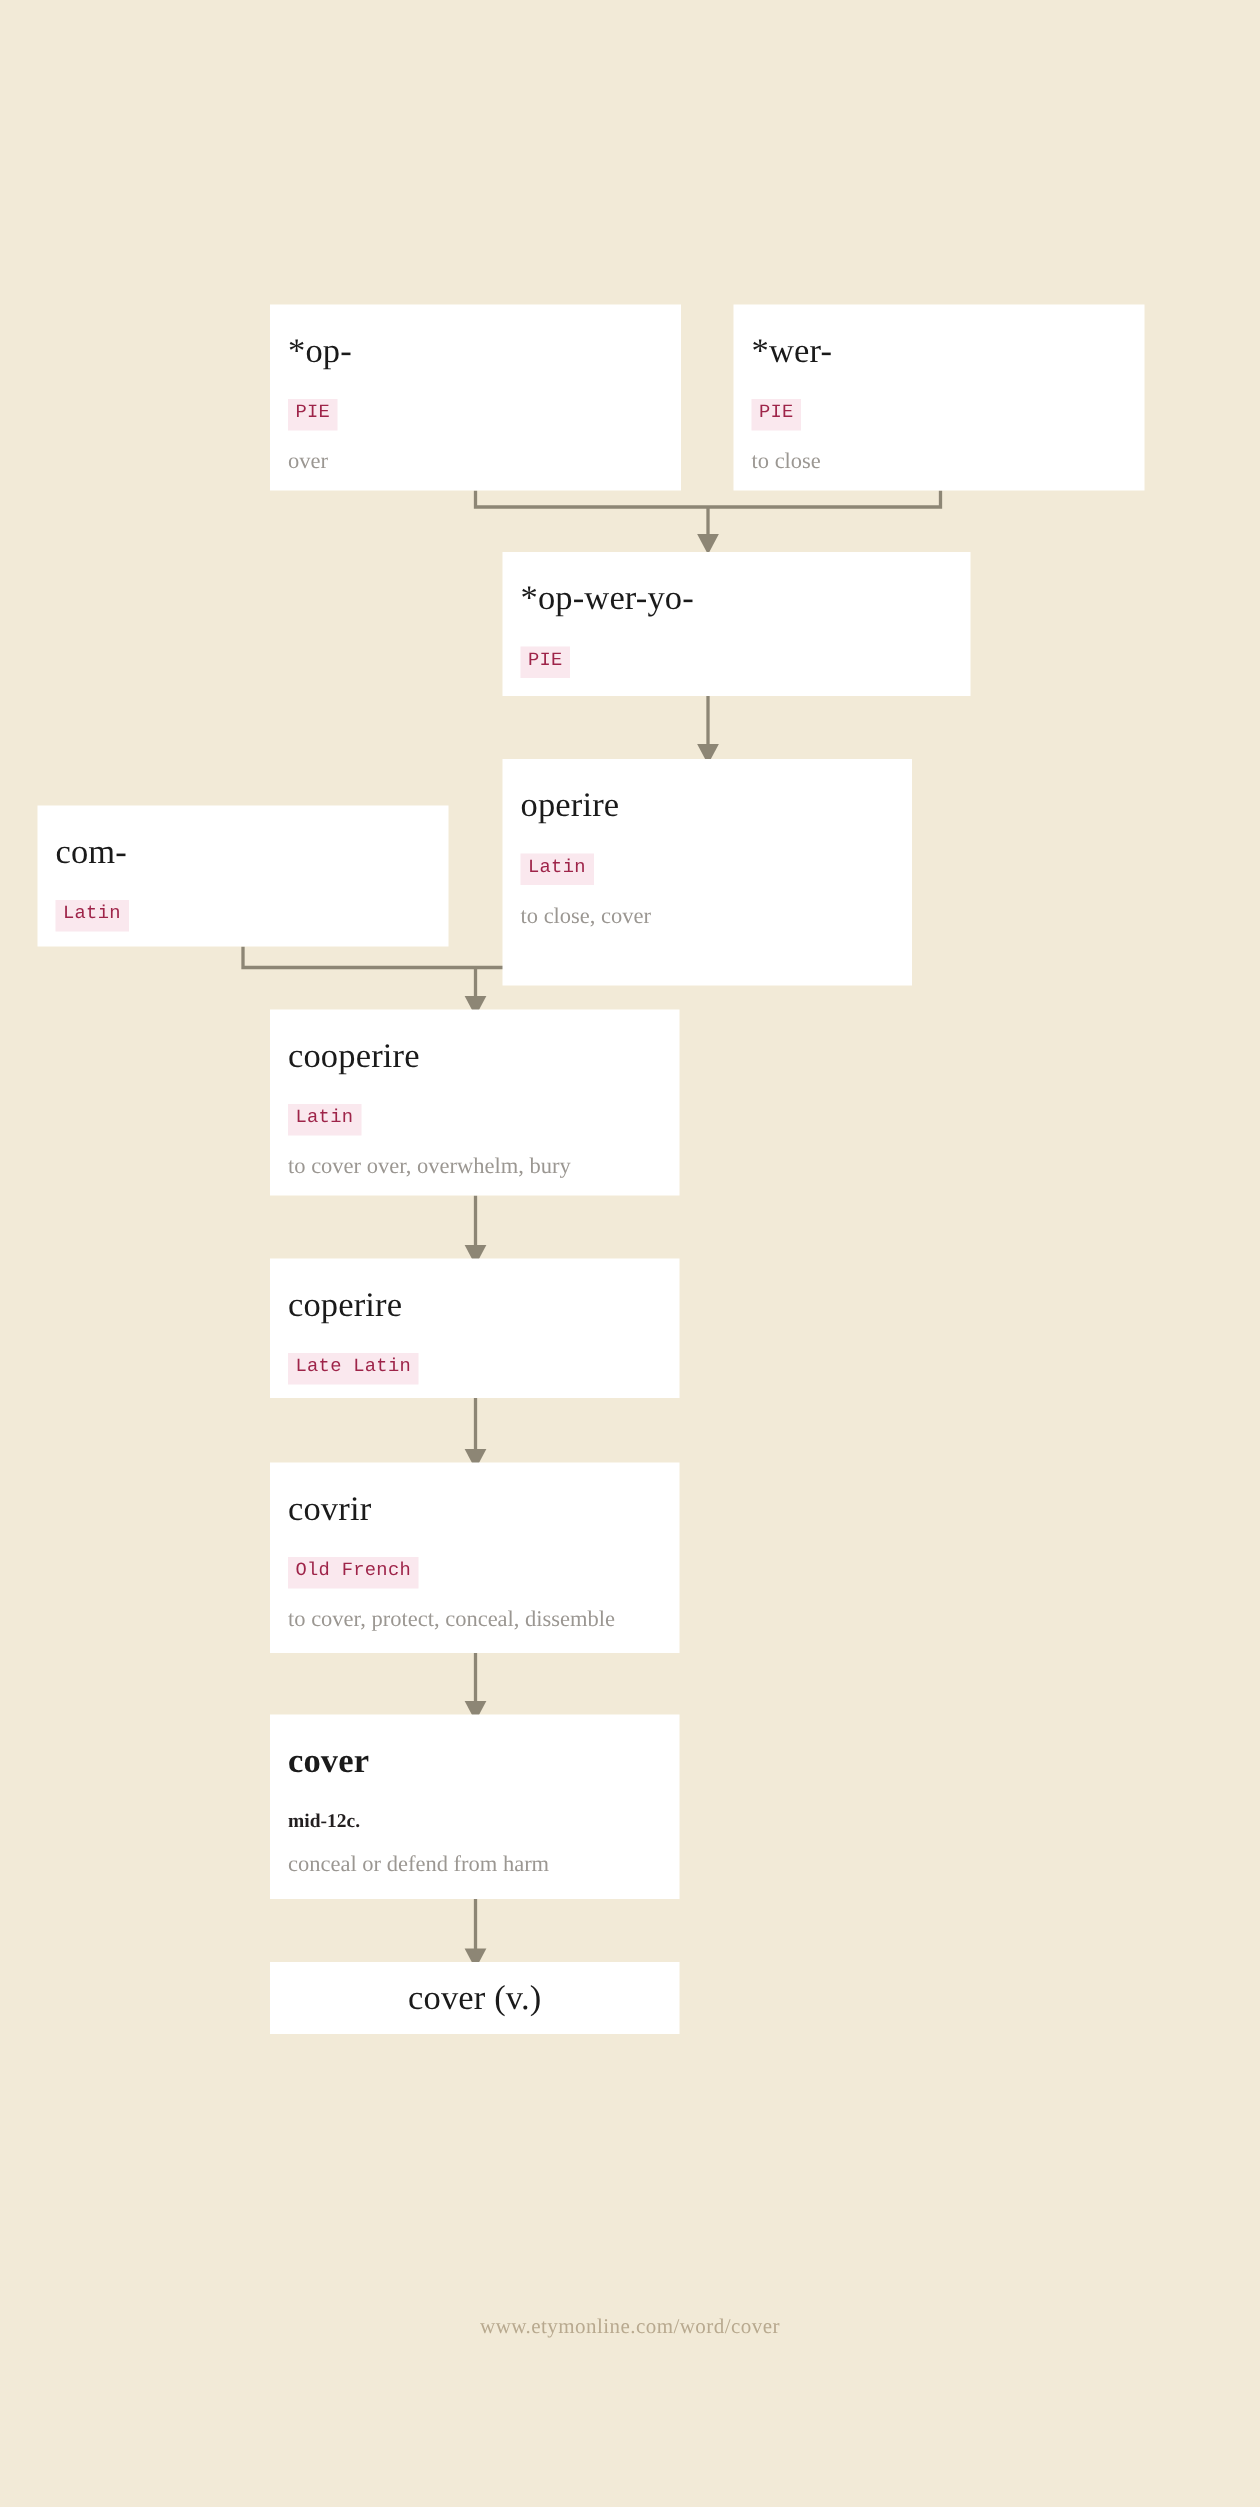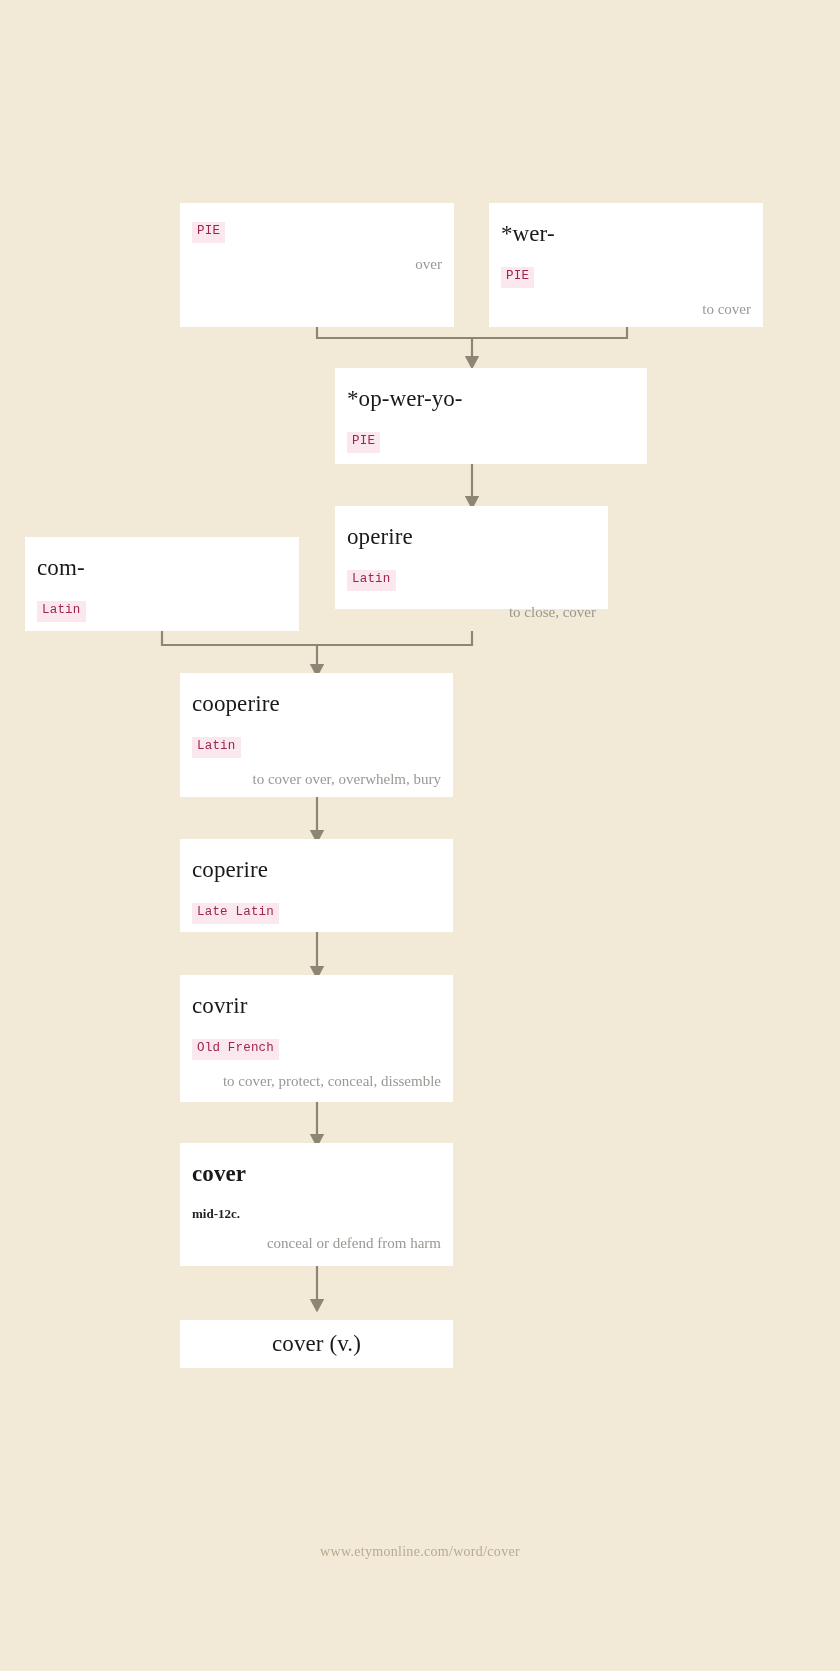--- a/index.html
+++ b/index.html
@@ -67,28 +67,26 @@
     margin: 0 0 12px 0;
     line-height: 1.2;
   }
   .node .gloss {
     font-family: "Liberation Serif", "DejaVu Serif", serif;
     font-size: 15px;
     color: #9b9792;
     line-height: 1.25;
     margin: 0;
     white-space: nowrap;
-    text-align: right;
   }
   .node.leaf {
     display: flex;
     align-items: center;
     justify-content: center;
     padding: 0;
-    margin-top: 12px;
   }
   .node.leaf .title {
     margin: 0;
     font-size: 23px;
     text-align: center;
   }
 
   
   #footer {
     position: absolute;
@@ -127,49 +125,50 @@
 
       <path d="M317,932 L317,973" marker-end="url(#arrowhead)"></path>
 
       <path d="M317,1102 L317,1141" marker-end="url(#arrowhead)"></path>
 
       <path d="M317,1266 L317,1306" marker-end="url(#arrowhead)"></path>
     </g>
   </svg>
 
   <div class="node" style="left:180px; top:203px; width:274px; height:124px;">
+    <div class="title">*op-</div>
     <div class="badge-row">
       <span class="badge">PIE</span>
     </div>
     <div class="gloss">over</div>
   </div>
 
   <div class="node" style="left:489px; top:203px; width:274px; height:124px;">
     <div class="title">*wer-</div>
     <div class="badge-row">
       <span class="badge">PIE</span>
     </div>
-    <div class="gloss">to cover</div>
+    <div class="gloss">to close</div>
   </div>
 
   <div class="node" style="left:335px; top:368px; width:312px; height:96px;">
     <div class="title">*op-wer-yo-</div>
     <div class="badge-row">
       <span class="badge">PIE</span>
     </div>
   </div>
 
   <div class="node" style="left:25px; top:537px; width:274px; height:94px;">
     <div class="title">com-</div>
     <div class="badge-row">
       <span class="badge">Latin</span>
     </div>
   </div>
 
-  <div class="node" style="left:335px; top:506px; width:273px; height:103px;">
+  <div class="node" style="left:335px; top:506px; width:273px; height:151px;">
     <div class="title">operire</div>
     <div class="badge-row">
       <span class="badge">Latin</span>
     </div>
     <div class="gloss">to close, cover</div>
   </div>
 
   <div class="node" style="left:180px; top:673px; width:273px; height:124px;">
     <div class="title">cooperire</div>
     <div class="badge-row">

